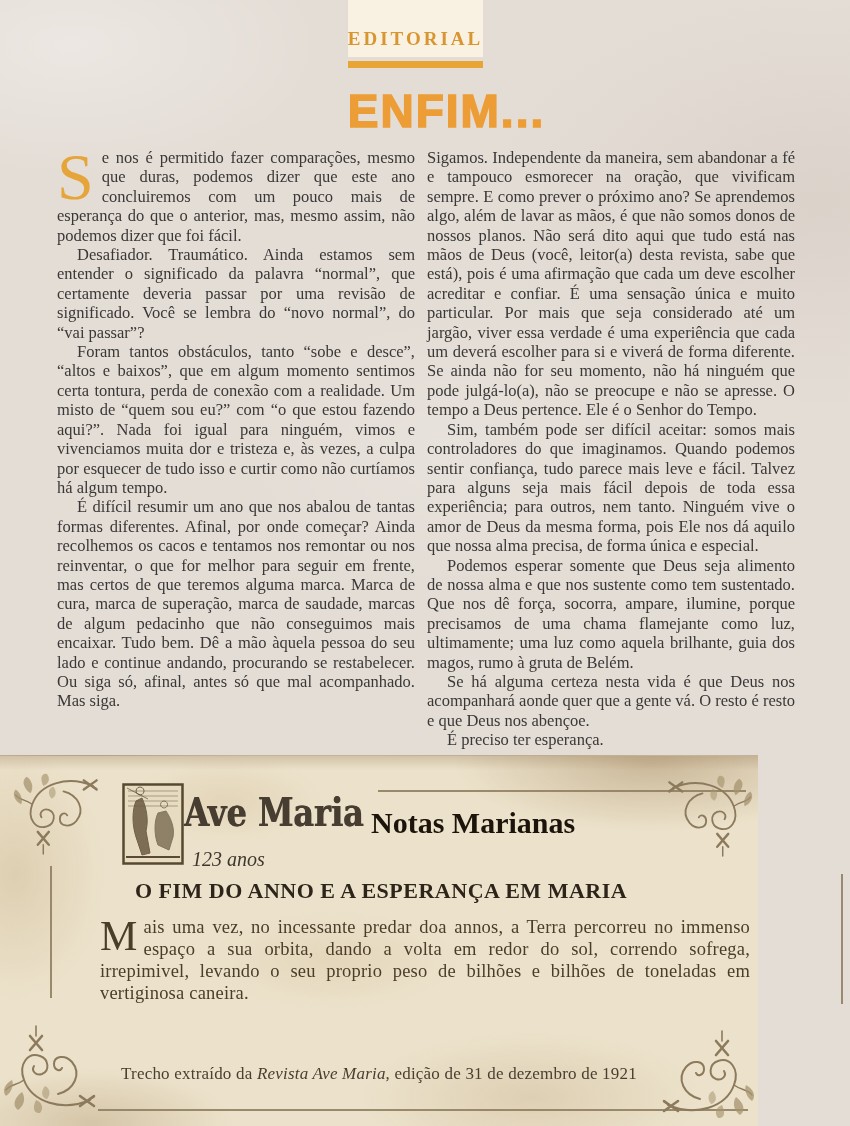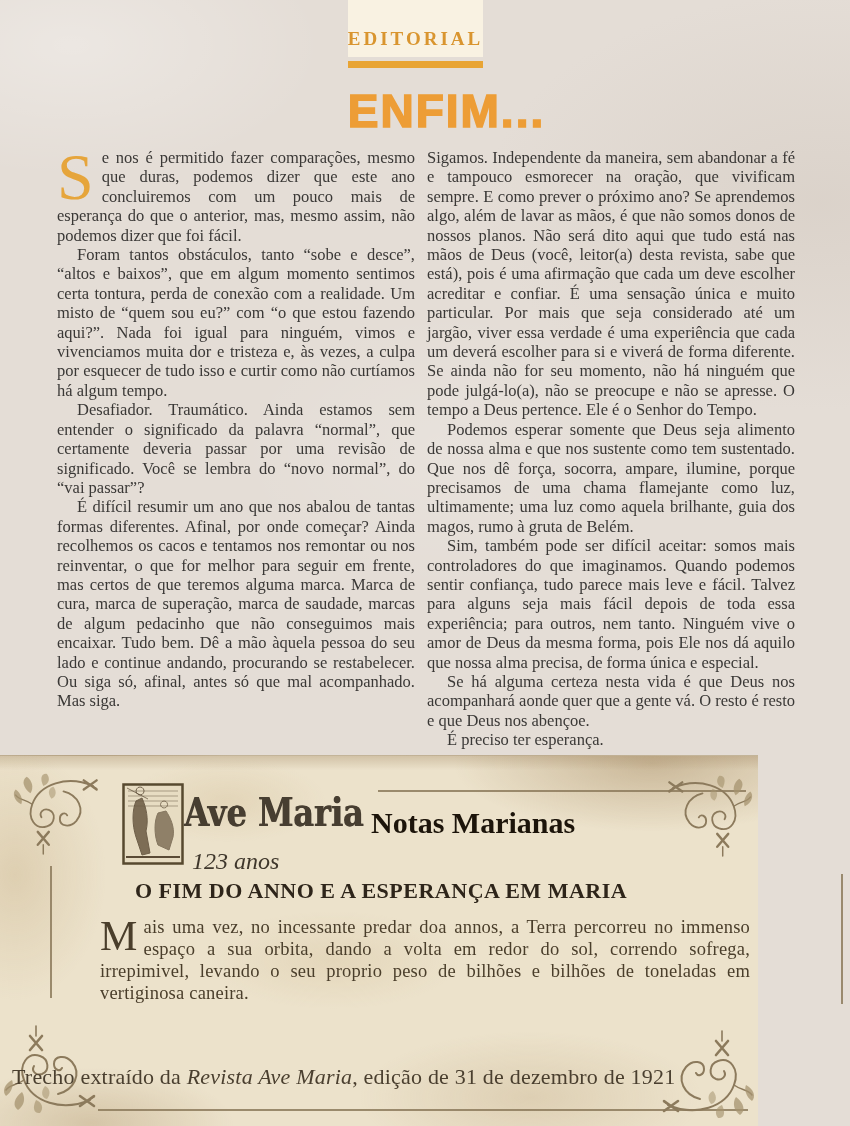--- a/index.html
+++ b/index.html
@@ -70,21 +70,21 @@
   .fl.br{right:2px;bottom:2px;width:100px;height:112px;transform:scale(-1,-1);}
   .woodcut{position:absolute;left:122px;top:27px;width:62px;height:82px;}
   .logotype{
     position:absolute;left:184px;top:36px;
     font-family:"DejaVu Serif", serif;font-weight:bold;font-size:40px;line-height:1;
     color:#473e31;text-shadow:1px 0 0 #473e31;
     transform:scaleX(.8);transform-origin:left top;white-space:nowrap;
   }
   .anniversary{
     position:absolute;left:192px;top:92px;
-    font-style:italic;font-size:24px;color:#3f372c;
+    font-style:italic;font-size:20px;color:#3f372c;
   }
   .section-title{
     position:absolute;left:371px;top:50px;margin:0;
     font-family:"Liberation Serif", serif;font-weight:bold;font-size:30px;color:#1c140a;
     white-space:nowrap;
   }
   .headline{
     position:absolute;left:4px;right:0;top:122px;margin:0;text-align:center;
     font-family:"Liberation Serif", serif;font-weight:bold;font-size:22px;
     letter-spacing:.5px;color:#2e251a;
@@ -93,22 +93,22 @@
     position:absolute;left:100px;top:160px;width:650px;
     text-align:justify;font-size:18.5px;line-height:22px;letter-spacing:.2px;color:#4a3e2b;
   }
   .panel-body p{margin:0;text-indent:22px;}
   .panel-body p.np{text-indent:0;}
   .dropcap2{
     float:left;font-size:42px;line-height:36px;padding:2px 6px 0 0;color:#4a3e2b;
     font-family:"Liberation Serif", serif;
   }
   .attribution{
-    position:absolute;left:12px;right:0;top:308px;
-    font-size:22px;color:#4a3f2f;letter-spacing:.2px;
+    position:absolute;left:0;right:0;top:308px;text-align:center;
+    font-size:17px;color:#4a3f2f;letter-spacing:.2px;
   }
   .hidden-defs{position:absolute;width:0;height:0;overflow:hidden;}
 </style>
 </head>
 <body>
 
 <svg class="hidden-defs" aria-hidden="true">
   <defs>
     <g id="flourish" fill="none" stroke="#8c7a5c" stroke-width="2" stroke-linecap="round">
       <path d="M88,14 C60,2 30,12 22,34 C16,50 26,62 38,58 C47,55 48,43 40,40 C34,38 29,43 32,48"></path>
@@ -130,28 +130,28 @@
 
   <div class="kicker-box">
     <span class="kicker">EDITORIAL</span>
   </div>
   <div class="kicker-bar"></div>
   <h1 class="title">ENFIM...</h1>
 
   <div class="columns">
     <div class="col col1">
       <p class="np"><span class="dropcap">S</span><span>e nos é permitido fazer comparações, mesmo que duras, podemos dizer que este ano concluiremos com um pouco mais de esperança do que o anterior, mas, mesmo assim, não podemos dizer que foi fácil.</span></p>
+      <p>Desafiador. Traumático. Ainda estamos sem entender o significado da palavra “normal”, que certamente deveria passar por uma revisão de significado. Você se lembra do “novo normal”, do “vai passar”?</p>
       <p>Foram tantos obstáculos, tanto “sobe e desce”, “altos e baixos”, que em algum momento sentimos certa tontura, perda de conexão com a realidade. Um misto de “quem sou eu?” com “o que estou fazendo aqui?”. Nada foi igual para ninguém, vimos e vivenciamos muita dor e tristeza e, às vezes, a culpa por esquecer de tudo isso e curtir como não curtíamos há algum tempo.</p>
-      <p>Desafiador. Traumático. Ainda estamos sem entender o significado da palavra “normal”, que certamente deveria passar por uma revisão de significado. Você se lembra do “novo normal”, do “vai passar”?</p>
       <p>É difícil resumir um ano que nos abalou de tantas formas diferentes. Afinal, por onde começar? Ainda recolhemos os cacos e tentamos nos remontar ou nos reinventar, o que for melhor para seguir em frente, mas certos de que teremos alguma marca. Marca de cura, marca de superação, marca de saudade, marcas de algum pedacinho que não conseguimos mais encaixar. Tudo bem. Dê a mão àquela pessoa do seu lado e continue andando, procurando se restabelecer. Ou siga só, afinal, antes só que mal acompanhado. Mas siga.</p>
     </div>
     <div class="col col2">
       <p class="np">Sigamos. Independente da maneira, sem abandonar a fé e tampouco esmorecer na oração, que vivificam sempre. E como prever o próximo ano? Se aprendemos algo, além de lavar as mãos, é que não somos donos de nossos planos. Não será dito aqui que tudo está nas mãos de Deus (você, leitor(a) desta revista, sabe que está), pois é uma afirmação que cada um deve escolher acreditar e confiar. É uma sensação única e muito particular. Por mais que seja considerado até um jargão, viver essa verdade é uma experiência que cada um deverá escolher para si e viverá de forma diferente. Se ainda não for seu momento, não há ninguém que pode julgá-lo(a), não se preocupe e não se apresse. O tempo a Deus pertence. Ele é o Senhor do Tempo.</p>
+      <p>Sim, também pode ser difícil aceitar: somos mais controladores do que imaginamos. Quando podemos sentir confiança, tudo parece mais leve e fácil. Talvez para alguns seja mais fácil depois de toda essa experiência; para outros, nem tanto. Ninguém vive o amor de Deus da mesma forma, pois Ele nos dá aquilo que nossa alma precisa, de forma única e especial.</p>
       <p>Podemos esperar somente que Deus seja alimento de nossa alma e que nos sustente como tem sustentado. Que nos dê força, socorra, ampare, ilumine, porque precisamos de uma chama flamejante como luz, ultimamente; uma luz como aquela brilhante, guia dos magos, rumo à gruta de Belém.</p>
-      <p>Sim, também pode ser difícil aceitar: somos mais controladores do que imaginamos. Quando podemos sentir confiança, tudo parece mais leve e fácil. Talvez para alguns seja mais fácil depois de toda essa experiência; para outros, nem tanto. Ninguém vive o amor de Deus da mesma forma, pois Ele nos dá aquilo que nossa alma precisa, de forma única e especial.</p>
       <p>Se há alguma certeza nesta vida é que Deus nos acompanhará aonde quer que a gente vá. O resto é resto e que Deus nos abençoe.</p>
       <p>É preciso ter esperança.</p>
     </div>
   </div>
 
   <section class="panel">
 
     <div class="rule rule-top"></div>
     <div class="rule rule-bottom"></div>
     <div class="rule rule-left"></div>

